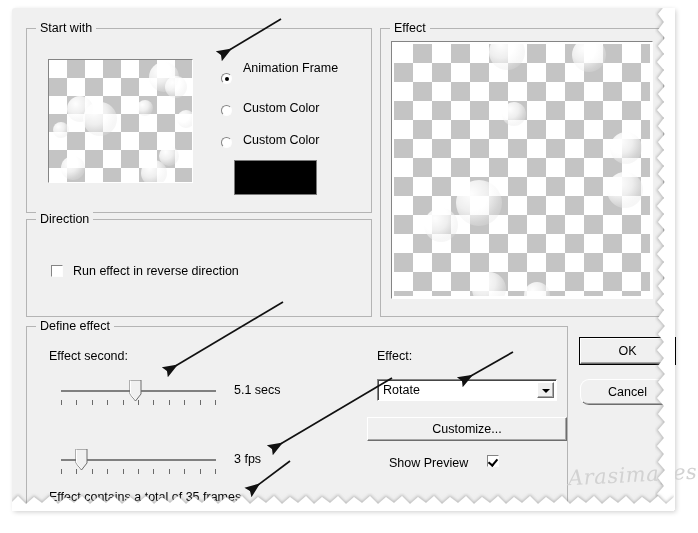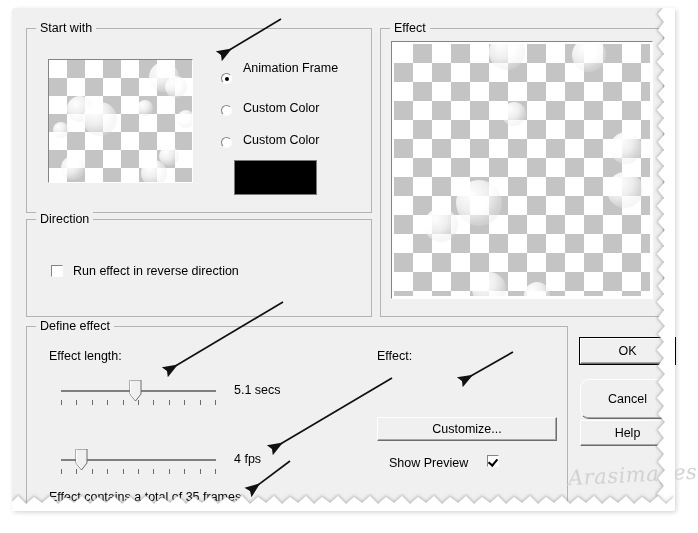--- a/index.html
+++ b/index.html
@@ -178,21 +178,21 @@
           <div class="bub" style="left:30px;top:164px;width:34px;height:34px;"></div>
           <div class="bub" style="left:78px;top:228px;width:34px;height:34px;"></div>
           <div class="bub" style="left:130px;top:238px;width:26px;height:26px;"></div>
         </div>
       </div>
     </div>
 
     <div class="group" style="left:14px;top:318px;width:540px;height:180px;">
       <span class="legend">Define effect</span>
 
-      <span class="lbl" style="left:22px;top:22px;">Effect length:</span>
+      <span class="lbl" style="left:22px;top:22px;">Effect second:</span>
       <div class="track" style="left:34px;top:63px;width:155px;"></div>
       <div class="thumb" style="left: 101.9px; top: 53px;">
         <svg width="13" height="22" viewBox="0 0 13 22">
           <path d="M1 0 H12 V14 L6.5 21 L1 14 Z" fill="#f0f0f0" stroke="#6d6d6d" stroke-width="1"></path>
           <path d="M1.5 0.5 V13.8 L6.3 19.8" fill="none" stroke="#ffffff" stroke-width="1"></path>
         </svg>
       </div>
       <div class="ticks" style="left:34px;top:73px;width:155px;">
           <span class="tick" style="left: 0px;"></span>
           <span class="tick" style="left: 15px;"></span>
@@ -221,42 +221,43 @@
           <span class="tick" style="left: 31px;"></span>
           <span class="tick" style="left: 46px;"></span>
           <span class="tick" style="left: 62px;"></span>
           <span class="tick" style="left: 77px;"></span>
           <span class="tick" style="left: 92px;"></span>
           <span class="tick" style="left: 108px;"></span>
           <span class="tick" style="left: 123px;"></span>
           <span class="tick" style="left: 139px;"></span>
           <span class="tick" style="left: 154px;"></span>
         </div>
-      <span class="lbl" style="left:207px;top:125px;">4 fps</span>
+      <span class="lbl" style="left:207px;top:125px;">3 fps</span>
 
       <span class="lbl" style="left:22px;top:163px;">Effect contains a total of 35 frames.</span>
 
       <span class="lbl" style="left:350px;top:22px;">Effect:</span>
-
-      <div class="btn" style="left:350px;top:90px;width:180px;height:24px;">
+      <div class="combo" style="left:350px;top:52px;width:180px;height:22px;">
+        <span class="val">Rotate</span>
+        <span class="cbtn"></span>
+      </div>
+
+      <div class="btn" style="left:340px;top:90px;width:200px;height:24px;">
         <span>Customize...</span>
       </div>
 
       <span class="lbl" style="left:362px;top:129px;">Show Preview</span>
       <div class="chk on" style="left:460px;top:128px;"></div>
     </div>
 
     <div class="btn focus" style="left:568px;top:330px;width:95px;height:26px;">
       <span>OK</span>
     </div>
-    <div class="btn" style="left:568px;top:371px;width:95px;height:40px;border-radius:9px;">
+    <div class="btn" style="left:568px;top:371px;width:95px;height:26px;border-radius:9px;">
       <span>Cancel</span>
-    </div>
-    <div class="btn" style="left:568px;top:412px;width:95px;height:26px;">
-      <span>Help</span>
     </div>
 
     <span class="wm" style="left:556px;top:455px;">Arasimages</span>
 
     <div class="torn-right">
       <svg width="20" height="502" viewBox="0 0 20 502" preserveAspectRatio="none">
         <defs>
           <filter id="sh" x="-50%" y="-50%" width="220%" height="220%">
             <feDropShadow dx="-1.5" dy="0" stdDeviation="1.6" flood-color="#8a8a8a" flood-opacity="0.55"></feDropShadow>
           </filter>

